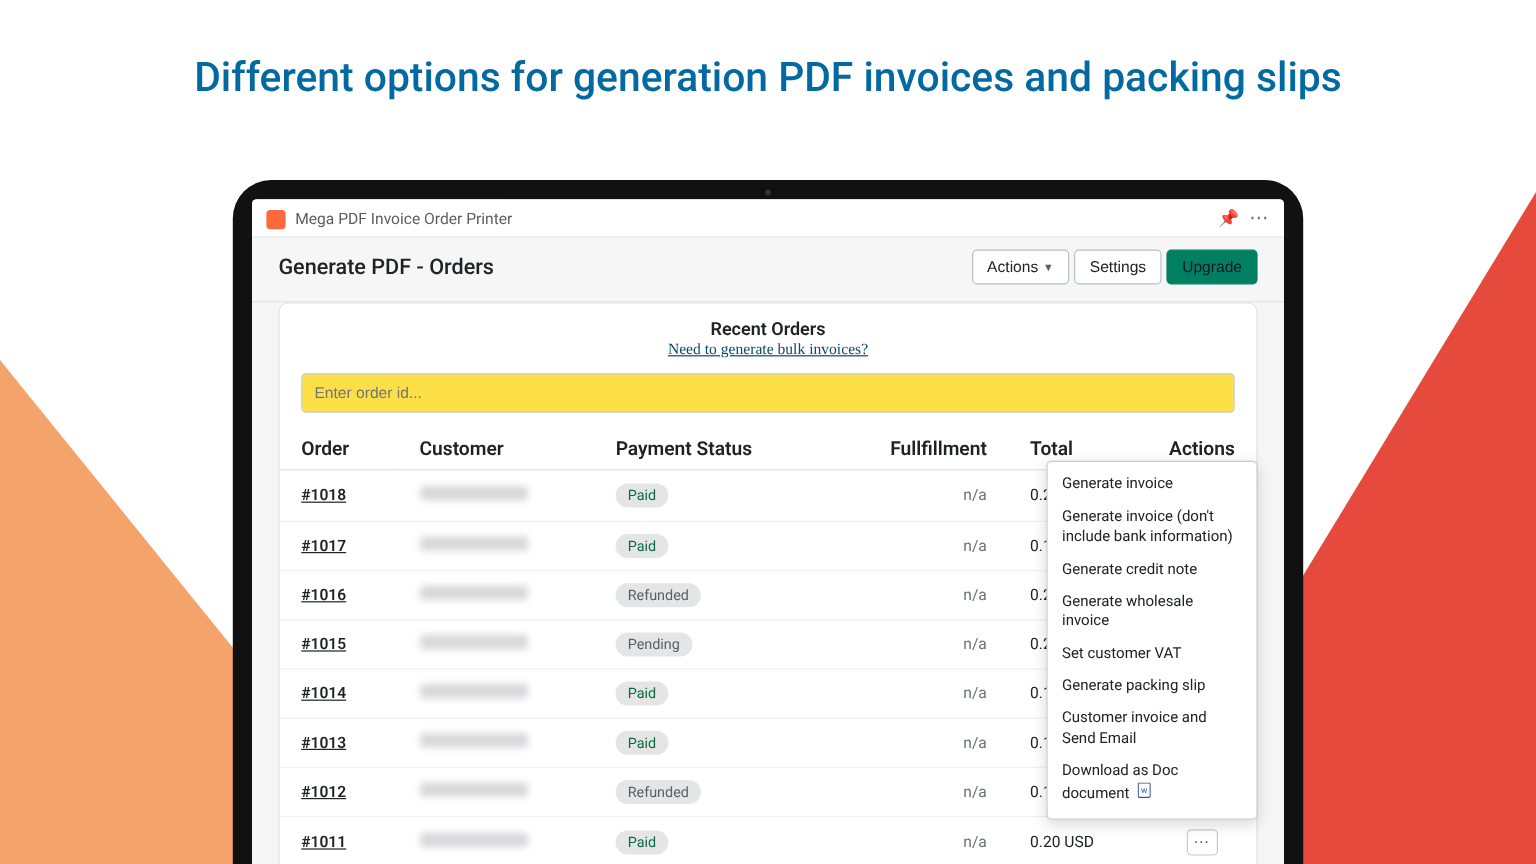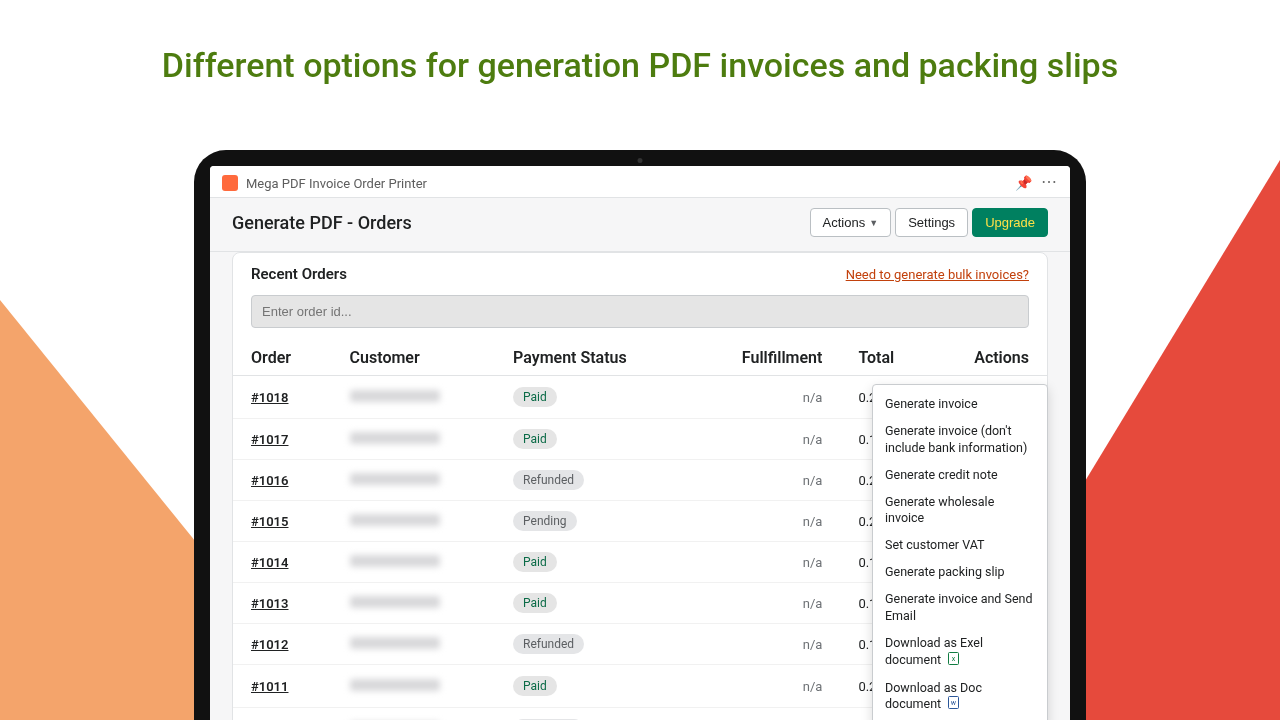--- a/index.html
+++ b/index.html
@@ -14,21 +14,21 @@
     border-right: 340px solid transparent;
     border-bottom: 420px solid #f4a46b;
   }
   .bg-right {
     right:0;
     border-left: 340px solid transparent;
     border-right: 0 solid transparent;
     border-bottom: 560px solid #e64a3c;
   }
   .headline {
-    text-align:center; font-size:34px; font-weight:500; color:#4d7c0f;
+    text-align:center; font-size:34px; font-weight:500; color:#0369a1;
     padding-top:45px;
   }
   .laptop {
     position:absolute; left:50%; transform:translateX(-50%);
     top:150px; width:892px; height:600px;
     background:#111; border-radius:32px 32px 0 0;
     padding:16px 16px 0 16px;
   }
   .camera {
     position:absolute; top:8px; left:50%; transform:translateX(-50%);
@@ -52,36 +52,36 @@
     display:flex; align-items:center; padding:10px 22px 14px 22px;
     background:#f6f6f7; border-bottom:1px solid #e1e3e5;
   }
   .page-title { font-size:18px; font-weight:500; color:#202223; flex:1;}
   .btn {
     display:inline-flex; align-items:center; gap:4px;
     border:1px solid #babfc3; background:#ffffff; border-radius:4px;
     padding:6px 12px; font-size:13px; cursor:pointer; color:#202223;
   }
   .btn + .btn { margin-left:4px; }
-  .btn.primary { background:#008060; border-color:#008060; color:#fde047; font-weight:500;}
+  .btn.primary { background:#008060; border-color:#008060; color:#0f172a; font-weight:500;}
   .btn .caret { font-size:9px; color:#5c5f62;}
   .card {
     margin:0 22px; background:#ffffff; border-radius:8px;
     box-shadow: 0 1px 0 rgba(0,0,0,.05);
     border:1px solid #e1e3e5;
   }
   .card-header {
-    display:flex; align-items:center; padding:12px 18px 8px 18px;
+    display:flex; align-items:center; padding:12px 18px 8px 18px;flex-direction:column;
   }
   .card-header .section-title { font-weight:600; font-size:15px; flex:1;}
-  .card-header .link { color:#c2410c; font-size:13px;}
+  .card-header .link { color:#0c4a6e; font-size:13px;font-family:Liberation Serif, serif;}
   .search-wrap { padding:4px 18px 10px 18px;}
   .search {
     width:100%; border:1px solid #c9cccf; border-radius:4px;
-    padding:8px 10px; font-size:13px; color:#6d7175; background:#e5e5e5;
+    padding:8px 10px; font-size:13px; color:#6d7175; background:#fde047;
   }
   table { width:100%; border-collapse:collapse; }
   th {
     text-align:left; font-size:16px; font-weight:600; color:#202223;
     padding:10px 18px 8px 18px; border-bottom:1px solid #e1e3e5;
   }
   th.col-ff { text-align:right;}
   th.col-total { text-align:left;}
   td {
     padding:10px 18px; font-size:13px; border-top:1px solid #f1f1f1;
@@ -245,30 +245,21 @@
       </table>
     </div>
 
     <div class="dropdown" id="dropdown">
       <div class="item">Generate invoice</div>
       <div class="item">Generate invoice (don't include bank information)</div>
       <div class="item">Generate credit note</div>
       <div class="item">Generate wholesale invoice</div>
       <div class="item">Set customer VAT</div>
       <div class="item">Generate packing slip</div>
-      <div class="item">Generate invoice and Send Email</div>
-      <div class="item">
-        <span>Download as Exel document</span>
-        <span class="dl-icon excel">
-          <svg width="11" height="13" viewBox="0 0 11 13">
-              <rect x="0.5" y="0.5" width="10" height="12" rx="1" fill="none" stroke="#107c41"></rect>
-              <text x="5.5" y="9" text-anchor="middle" font-size="7" fill="#107c41">x</text>
-            </svg>
-        </span>
-      </div>
+      <div class="item">Customer invoice and Send Email</div>
       <div class="item">
         <span>Download as Doc document</span>
         <span class="dl-icon word">
           <svg width="11" height="13" viewBox="0 0 11 13">
               <rect x="0.5" y="0.5" width="10" height="12" rx="1" fill="none" stroke="#2b579a"></rect>
               <text x="5.5" y="9" text-anchor="middle" font-size="7" fill="#2b579a">w</text>
             </svg>
         </span>
       </div>
     </div>

